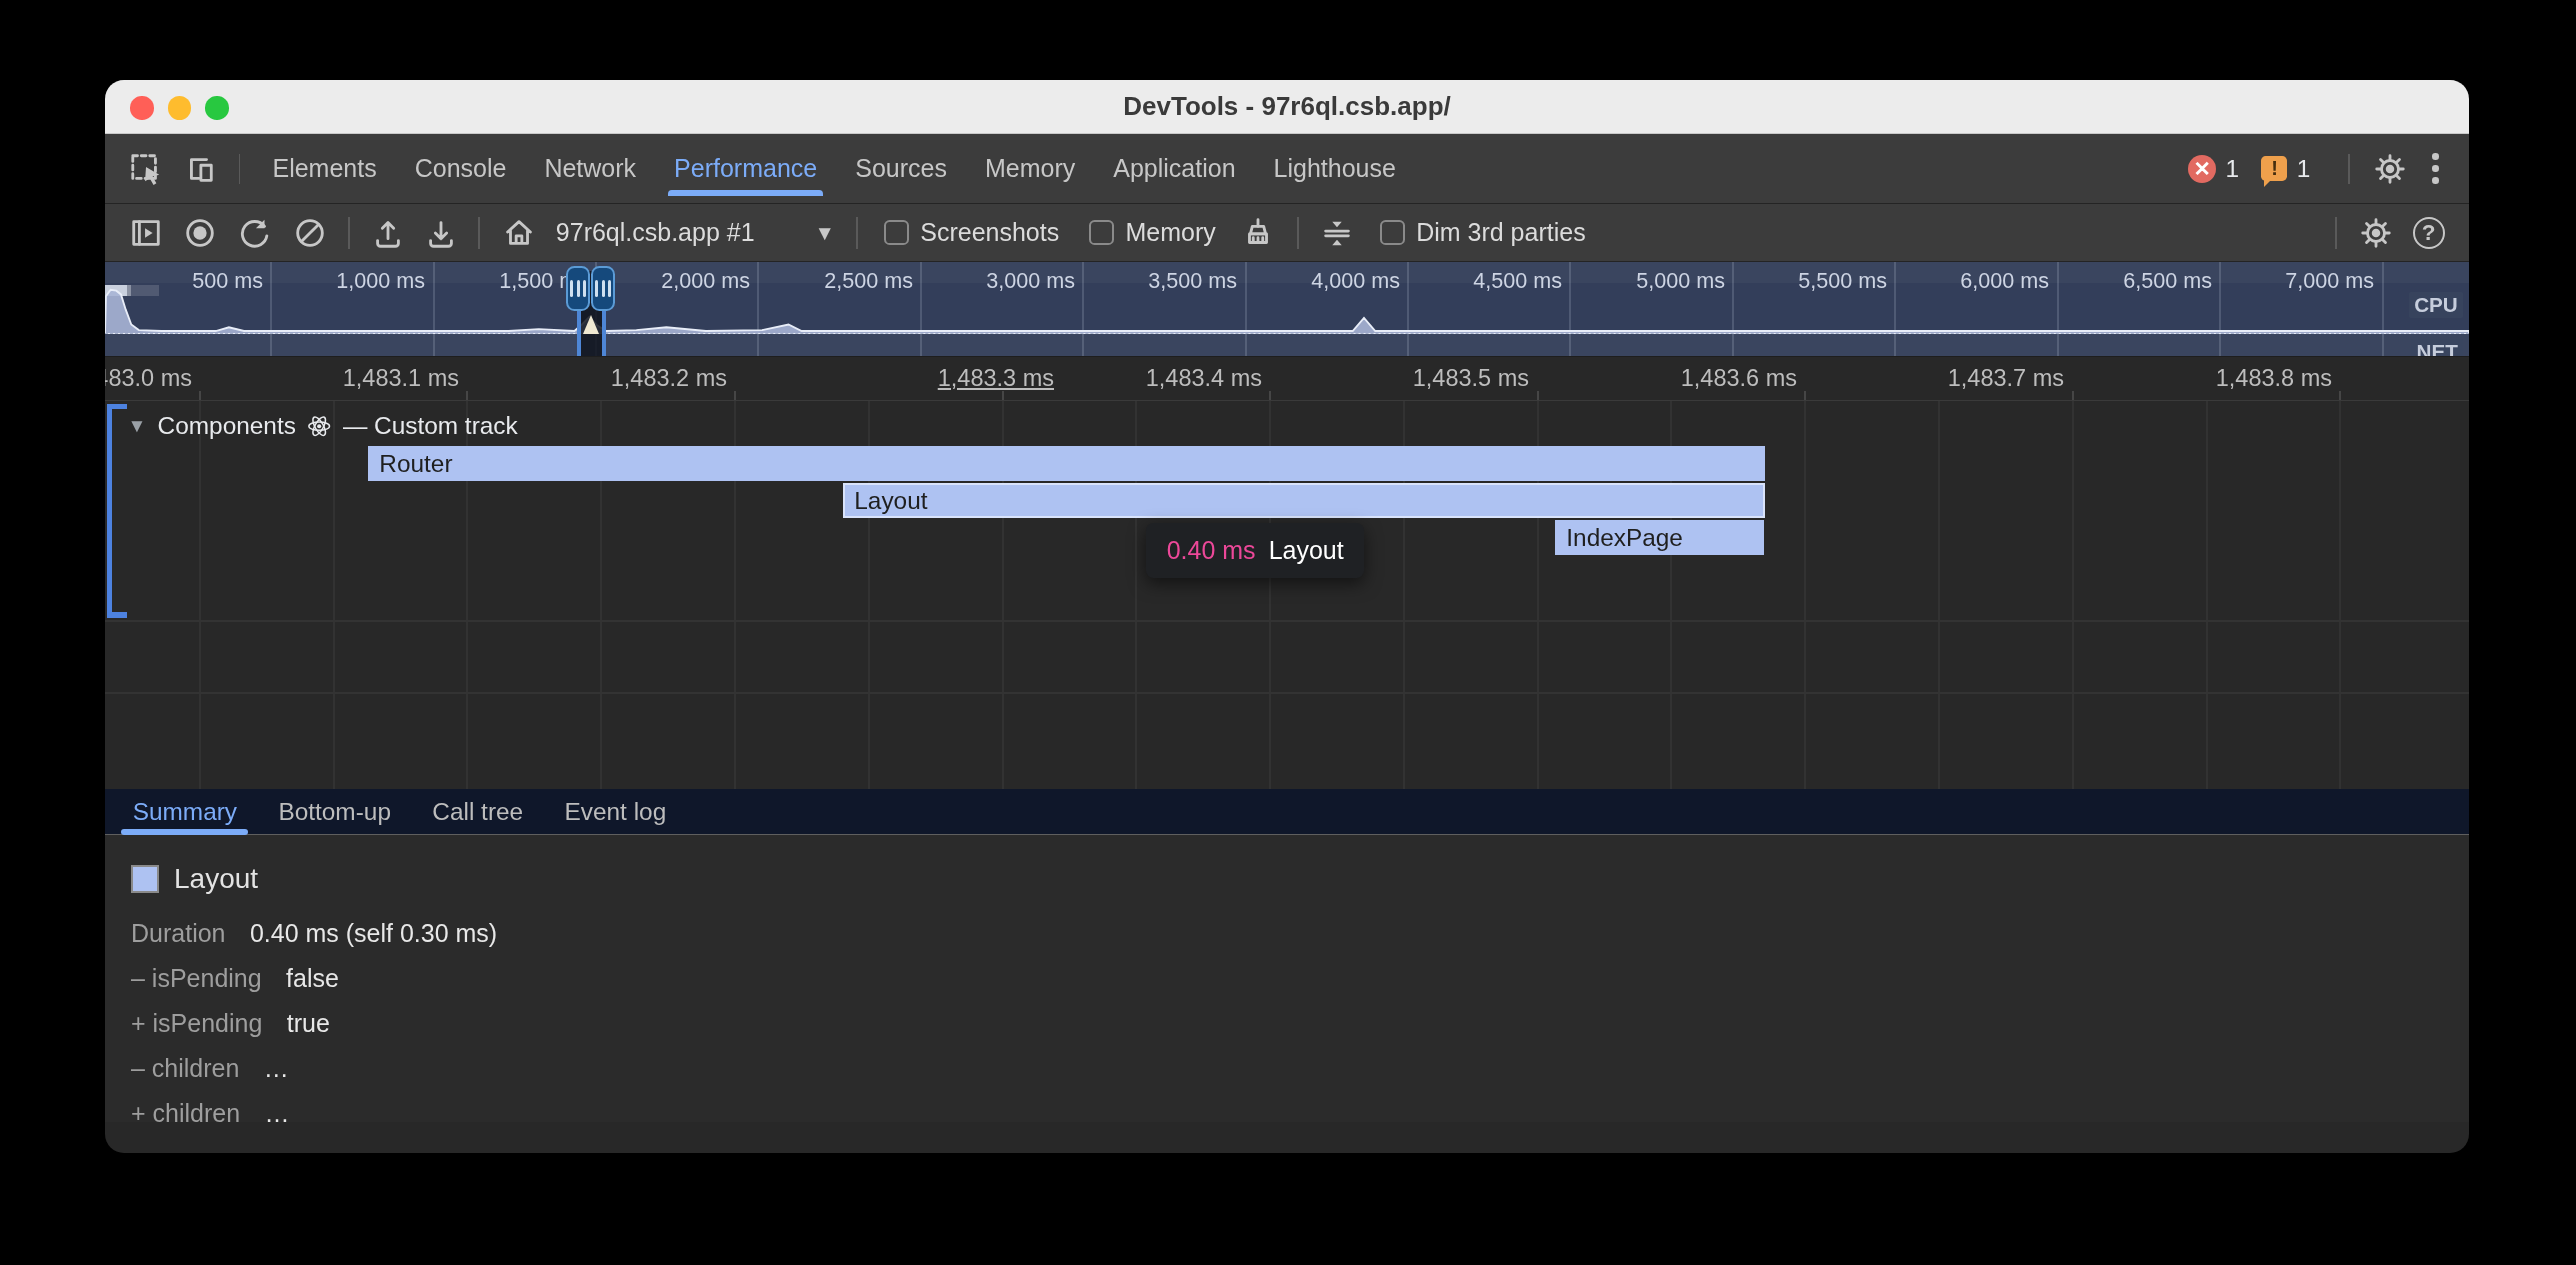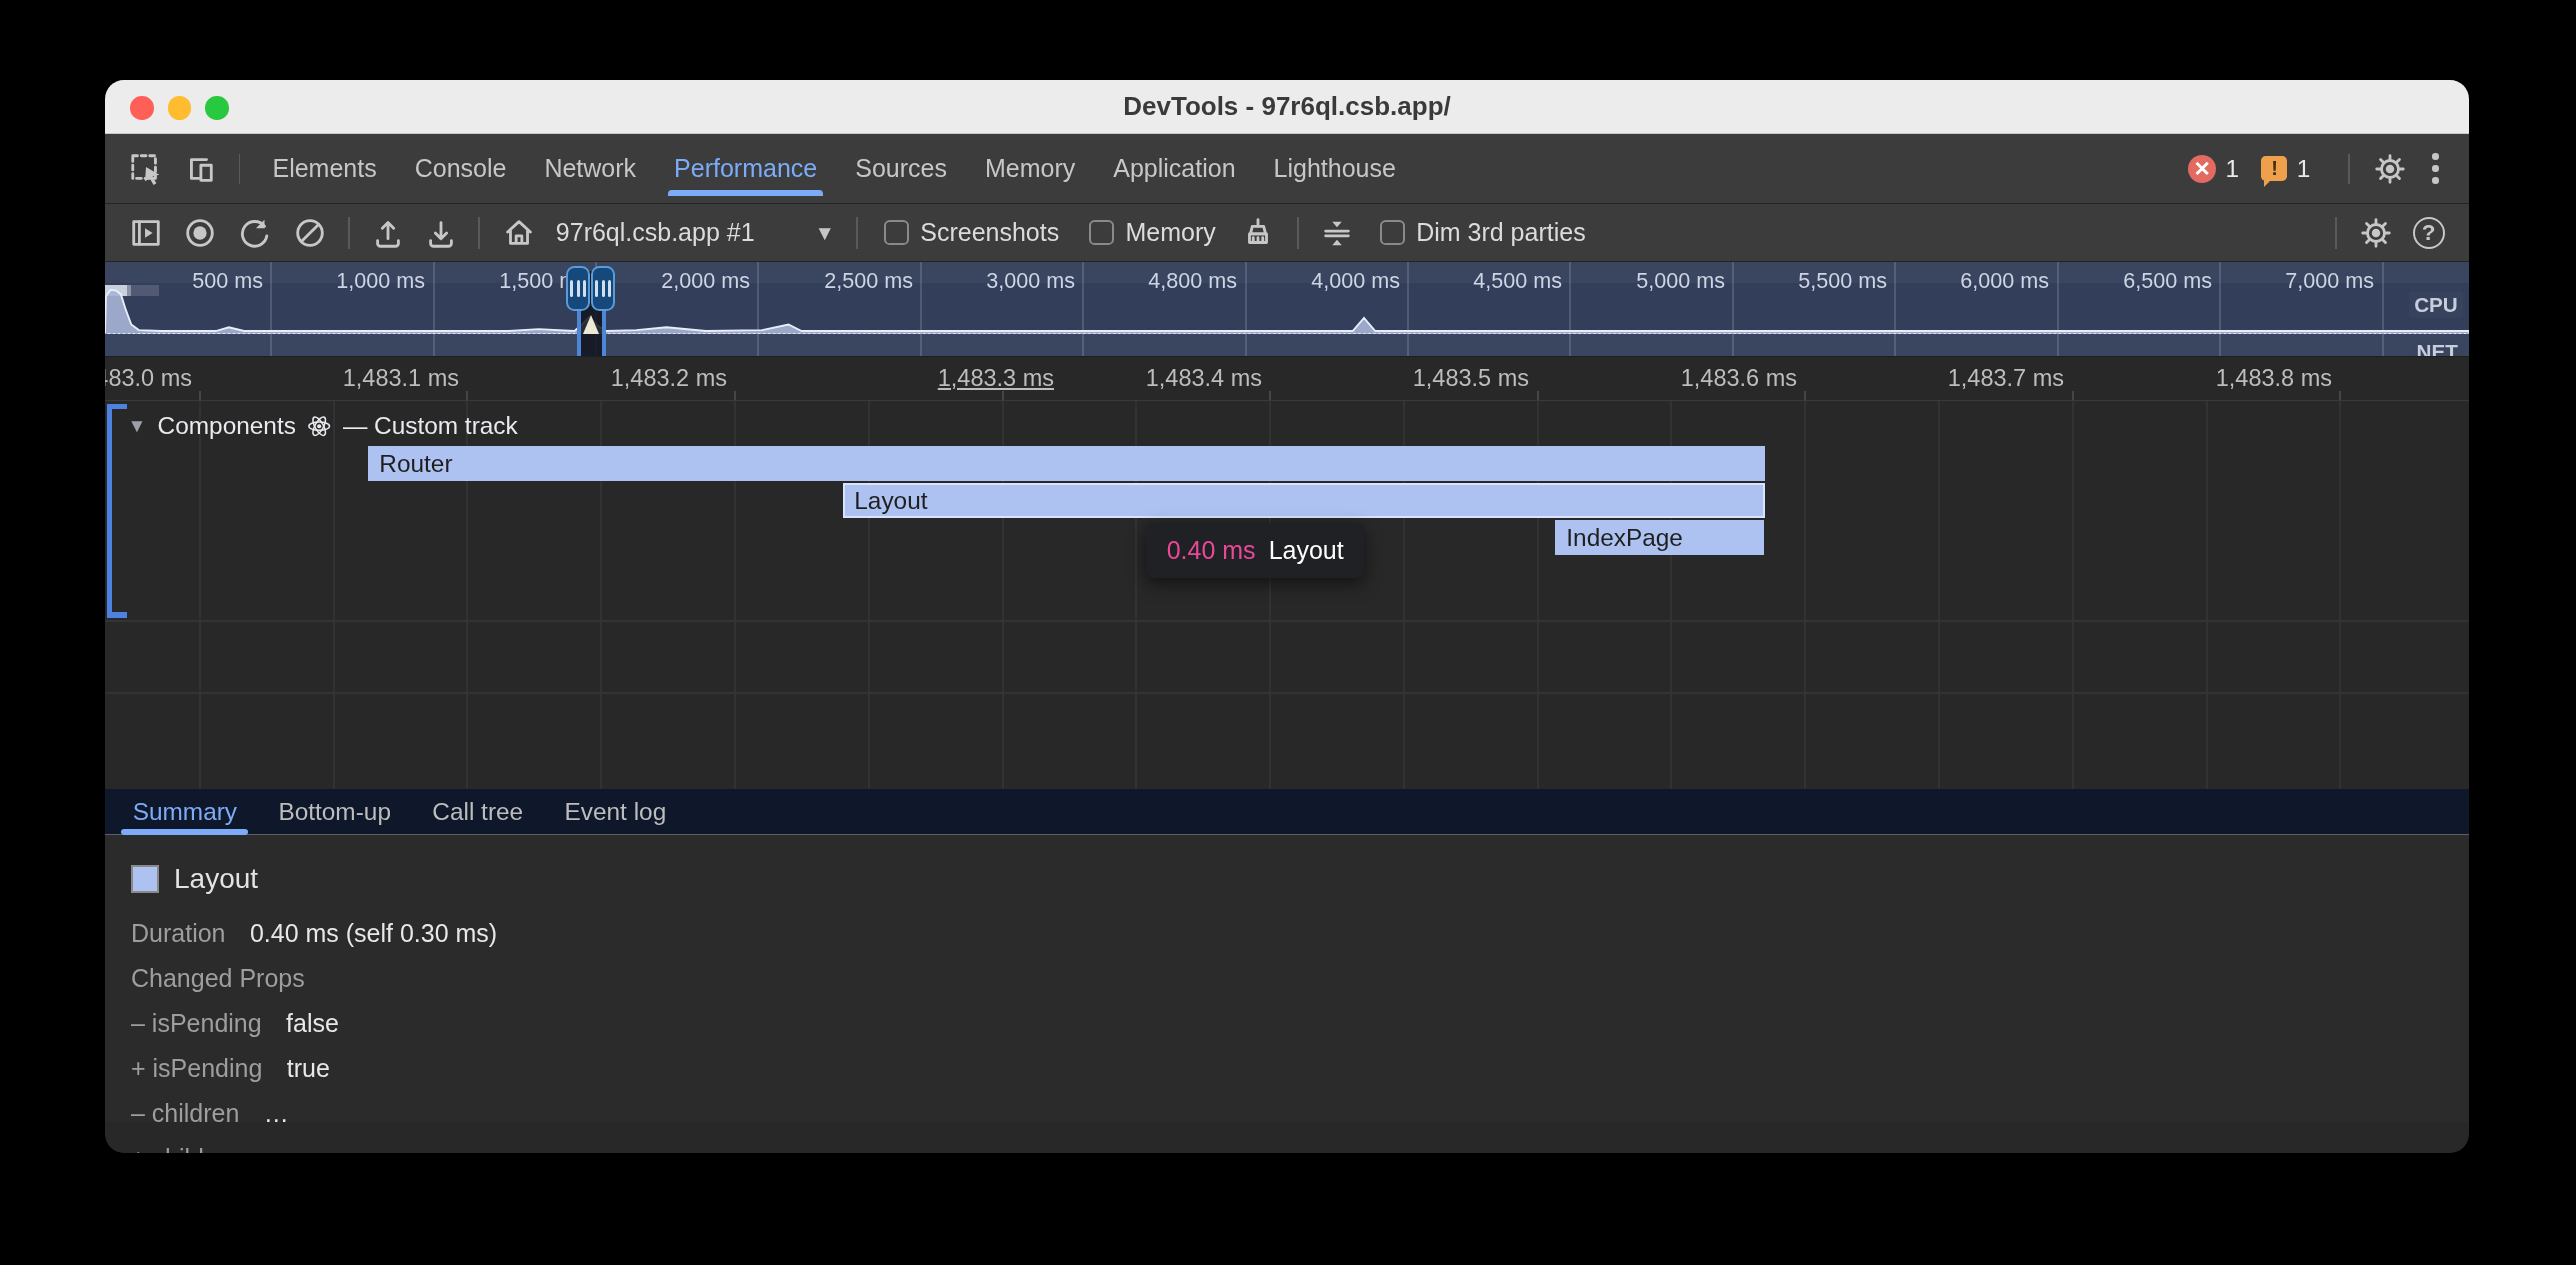--- a/index.html
+++ b/index.html
@@ -282,21 +282,21 @@
           <div class="ov-label" style="right: 2044px;">1,000 ms</div>
           <div class="ov-gridline" style="left: 490px;"></div>
           <div class="ov-label" style="right: 1881px;">1,500 ms</div>
           <div class="ov-gridline" style="left: 652px;"></div>
           <div class="ov-label" style="right: 1719px;">2,000 ms</div>
           <div class="ov-gridline" style="left: 815px;"></div>
           <div class="ov-label" style="right: 1556px;">2,500 ms</div>
           <div class="ov-gridline" style="left: 977px;"></div>
           <div class="ov-label" style="right: 1394px;">3,000 ms</div>
           <div class="ov-gridline" style="left: 1140px;"></div>
-          <div class="ov-label" style="right: 1232px;">4,800 ms</div>
+          <div class="ov-label" style="right: 1232px;">3,500 ms</div>
           <div class="ov-gridline" style="left: 1302px;"></div>
           <div class="ov-label" style="right: 1069px;">4,000 ms</div>
           <div class="ov-gridline" style="left: 1464px;"></div>
           <div class="ov-label" style="right: 907px;">4,500 ms</div>
           <div class="ov-gridline" style="left: 1627px;"></div>
           <div class="ov-label" style="right: 744px;">5,000 ms</div>
           <div class="ov-gridline" style="left: 1789px;"></div>
           <div class="ov-label" style="right: 582px;">5,500 ms</div>
           <div class="ov-gridline" style="left: 1952px;"></div>
           <div class="ov-label" style="right: 420px;">6,000 ms</div>
@@ -413,24 +413,20 @@
       <div class="sum-head">
         <span class="swatch"></span>
         <span class="sum-title">Layout</span>
       </div>
       <div id="summary-rows">
           <div class="sum-row">
             <div class="sum-label">Duration</div>
             <div class="sum-value">0.40 ms (self 0.30 ms)</div>
           </div>
           <div class="sum-row">
-            <div class="sum-label">Changed Props</div>
-            <div class="sum-value"></div>
-          </div>
-          <div class="sum-row">
             <div class="sum-label">– isPending</div>
             <div class="sum-value">false</div>
           </div>
           <div class="sum-row">
             <div class="sum-label">+ isPending</div>
             <div class="sum-value">true</div>
           </div>
           <div class="sum-row">
             <div class="sum-label">– children</div>
             <div class="sum-value">…</div>

